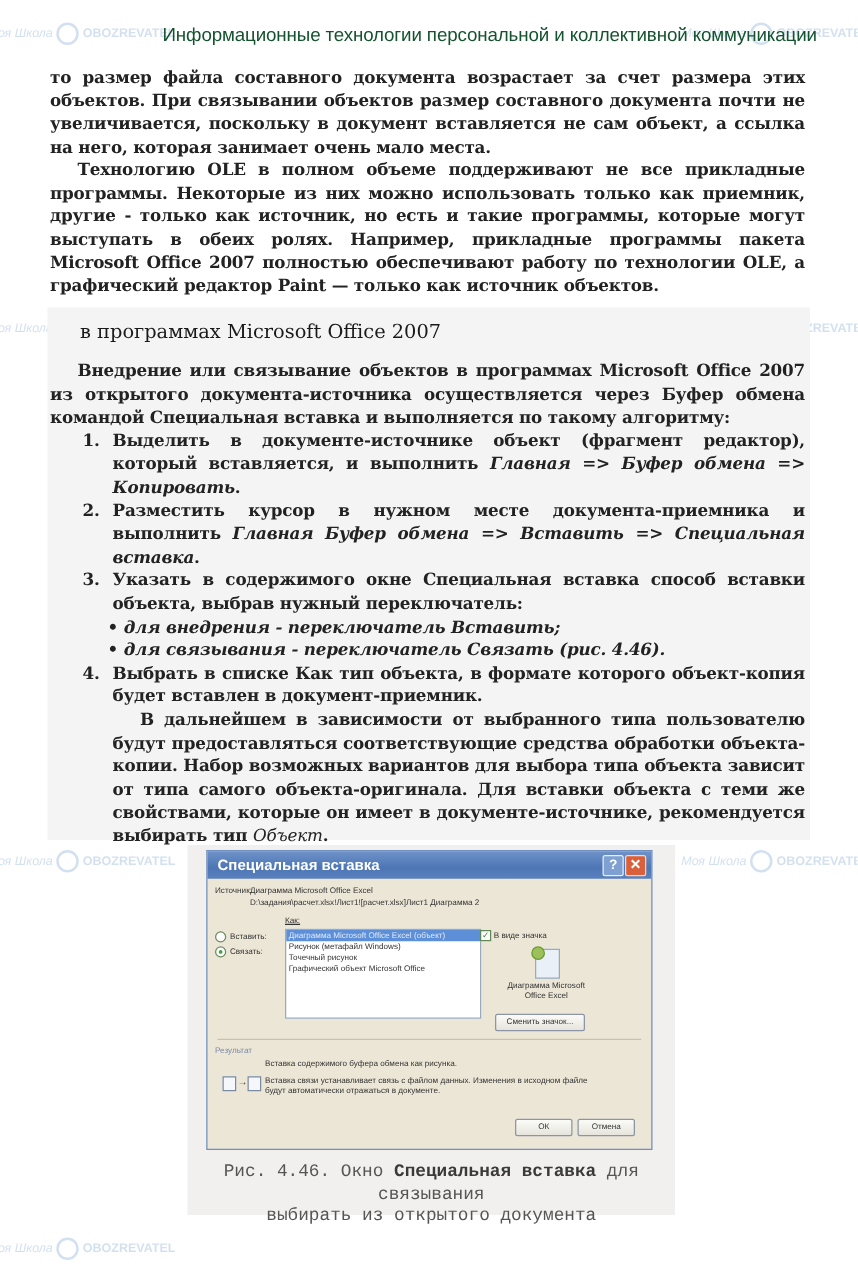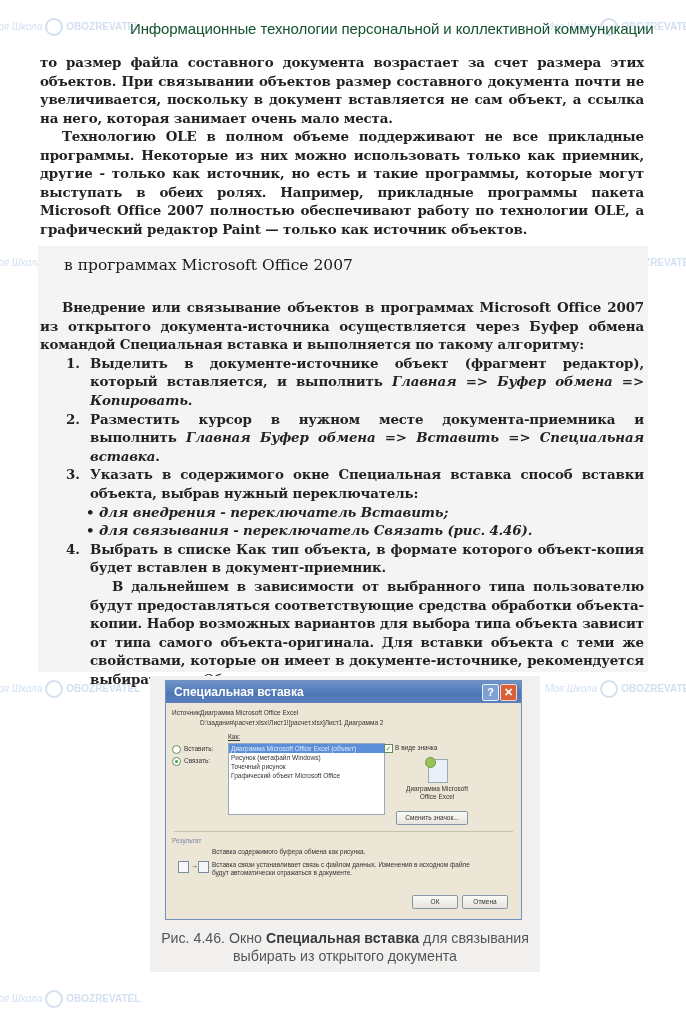--- a/index.html
+++ b/index.html
@@ -70,21 +70,21 @@
     .doc-icon::before { content: ""; position: absolute; left: -4px; top: -3px; width: 9px; height: 9px; border-radius: 50%; background: #9cc15a; border: 1px solid #6a9a33; }
     .btn {
       position: absolute; height: 12px; line-height: 12px; text-align: center;
       border: 1px solid #8a96a8; border-radius: 2px; background: linear-gradient(#fbfbf8, #e6e4dc);
       font-size: 6.5px; color: #333;
     }
     .divider { position: absolute; left: 8px; right: 8px; height: 1px; background: #c9c1ab; }
     .result-icon { position: absolute; width: 9px; height: 10px; border: 1px solid #7a8aa0; background: #f5f7fb; }
     .caption {
       position: absolute; left: 150px; top: 930px; width: 390px; text-align: center;
-      font-family: Liberation Sans, sans-serif; font-size: 14.2px; line-height: 17.5px; color: #555;
+      font-family: Liberation Mono, monospace; font-size: 14.2px; line-height: 17.5px; color: #555;
     }
     .caption b { color: #3a3a3a; }
     .page-num {
       position: absolute; left: 618px; top: 984px; font-size: 20px; font-weight: bold; color: #737373; margin-top: 37px;
     }
     .wm {
       position: absolute; font-family: "Liberation Sans", sans-serif; font-size: 10px; font-weight: bold;
       color: rgba(120,160,210,0.33); white-space: nowrap; pointer-events: none;
     }
     .wm .circle { display: inline-block; width: 14px; height: 14px; border-radius: 50%; border: 2px solid rgba(120,160,210,0.33); vertical-align: middle; margin: 0 3px; }
@@ -110,21 +110,21 @@
 <div class="para" style="top:127px">
   <span class="indent"></span><span>Технологию OLE в полном объеме поддерживают не все прикладные программы. Некоторые из них можно использовать только как приемник, другие - только как источник, но есть и такие программы, которые могут выступать в обеих ролях. Например, прикладные программы пакета Microsoft Office 2007 полностью обеспечивают работу по технологии OLE, а графический редактор Paint — только как источник объектов.</span>
 </div>
 
 <div class="shade"></div>
 
 <div class="heading">
   <div>в программах Microsoft Office 2007</div>
 </div>
 
-<div class="para" style="top:298px">
+<div class="para" style="top:288px">
   <div><span class="indent"></span><span>Внедрение или связывание объектов в программах Microsoft Office 2007 из открытого документа-источника осуществляется через Буфер обмена командой Специальная вставка и выполняется по такому алгоритму:</span></div>
   <ol class="steps">
     <li class="step">
       <span class="num">1.</span>
       <span class="step-text" style="padding-left:18px;text-indent:0"><span>Выделить в документе-источнике объект (фрагмент редактор), который вставляется, и выполнить </span><em>Главная =&gt; Буфер обмена =&gt; Копировать</em><span>.</span></span>
     </li>
     <li class="step">
       <span class="num">2.</span>
       <span class="step-text" style="padding-left:18px"><span>Разместить курсор в нужном месте документа-приемника и выполнить </span><em>Главная Буфер обмена =&gt; Вставить =&gt; Специальная вставка</em><span>.</span></span>
     </li>

